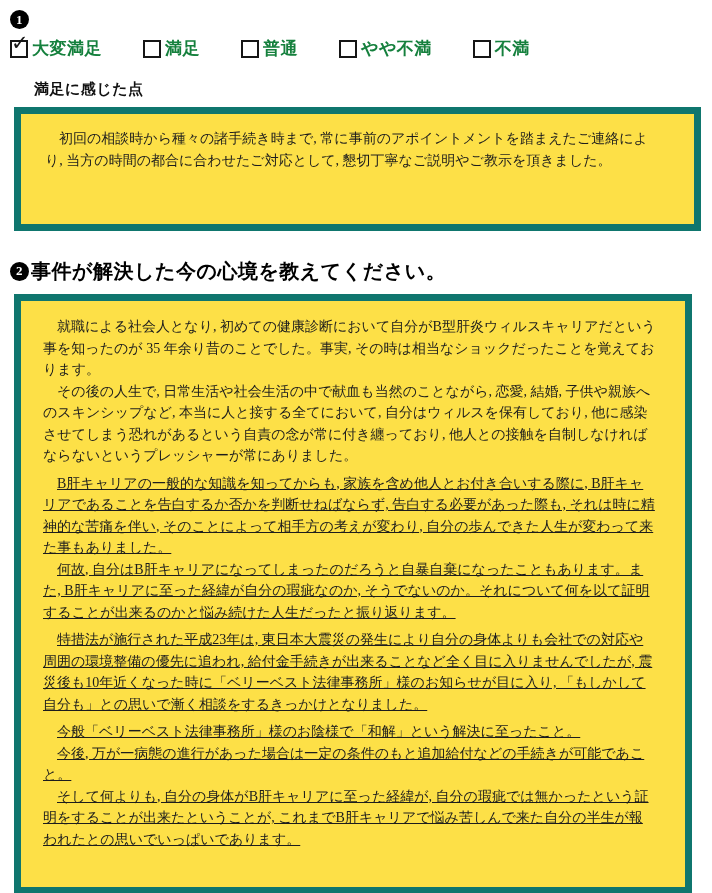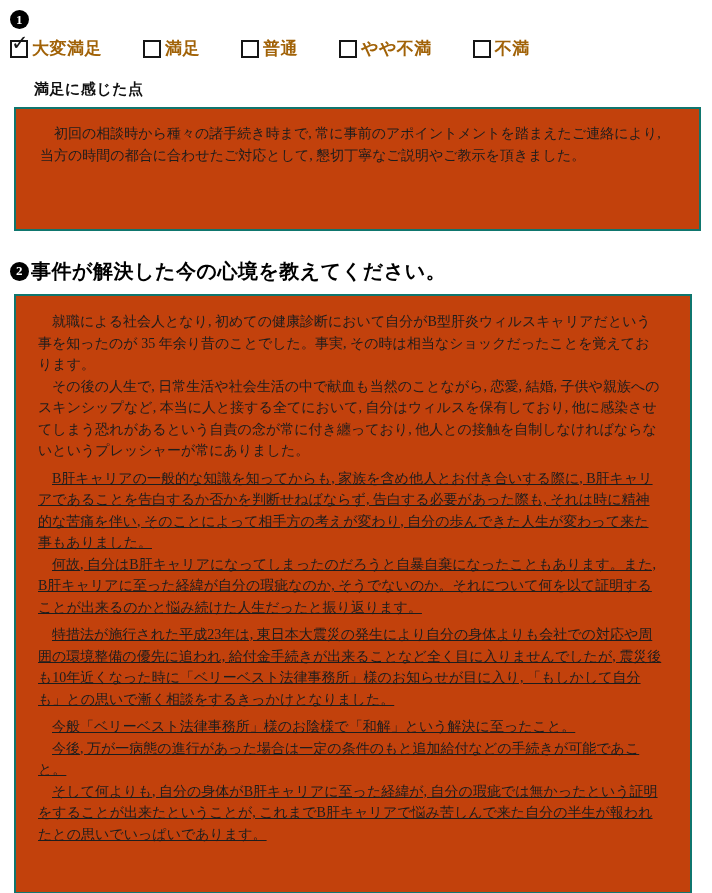--- a/index.html
+++ b/index.html
@@ -43,34 +43,34 @@
     margin-right: 4px;
     background: #fff;
     flex: 0 0 auto;
   }
   .cb .tick {
     position: absolute; top: -9px; left: -1px;
     font-size: 21px; font-weight: bold; color: #161616;
     line-height: 1; font-family: "DejaVu Sans", sans-serif;
   }
   .opt-label {
-    font-size: 17px; font-weight: 600; color: #a16207;
+    font-size: 17px; font-weight: 600; color: #15803d;
     letter-spacing: 0.5px;
   }
   .answer-label {
     margin-top: 20px;
     font-size: 15px; font-weight: 600; color: #111;
     letter-spacing: 0.5px;
     margin-left: 24px;
   }
   .answer-box {
-    border: 2px solid #0f766e;
+    border: 7px solid #0f766e;
     box-sizing: border-box;
     margin-left: 4px;
-    background: #c2410c;
+    background: #fde047;
     font-size: 14px;
     line-height: 21.5px;
     color: #1d1d1d;
   }
   .box1 {
     margin-top: 8px;
     width: 687px; height: 124px;
     padding: 14px 34px 0 24px;
   }
   .q2-title { margin-top: 28px; }

